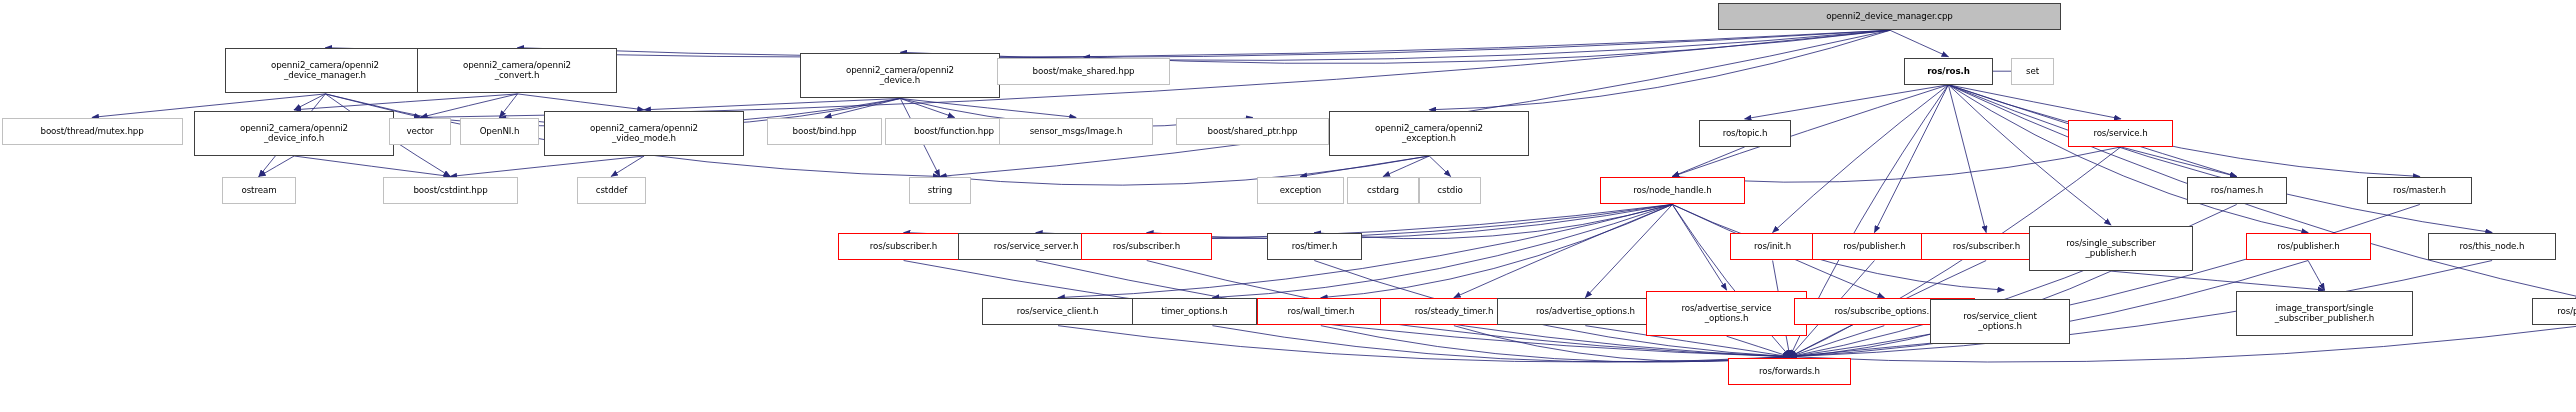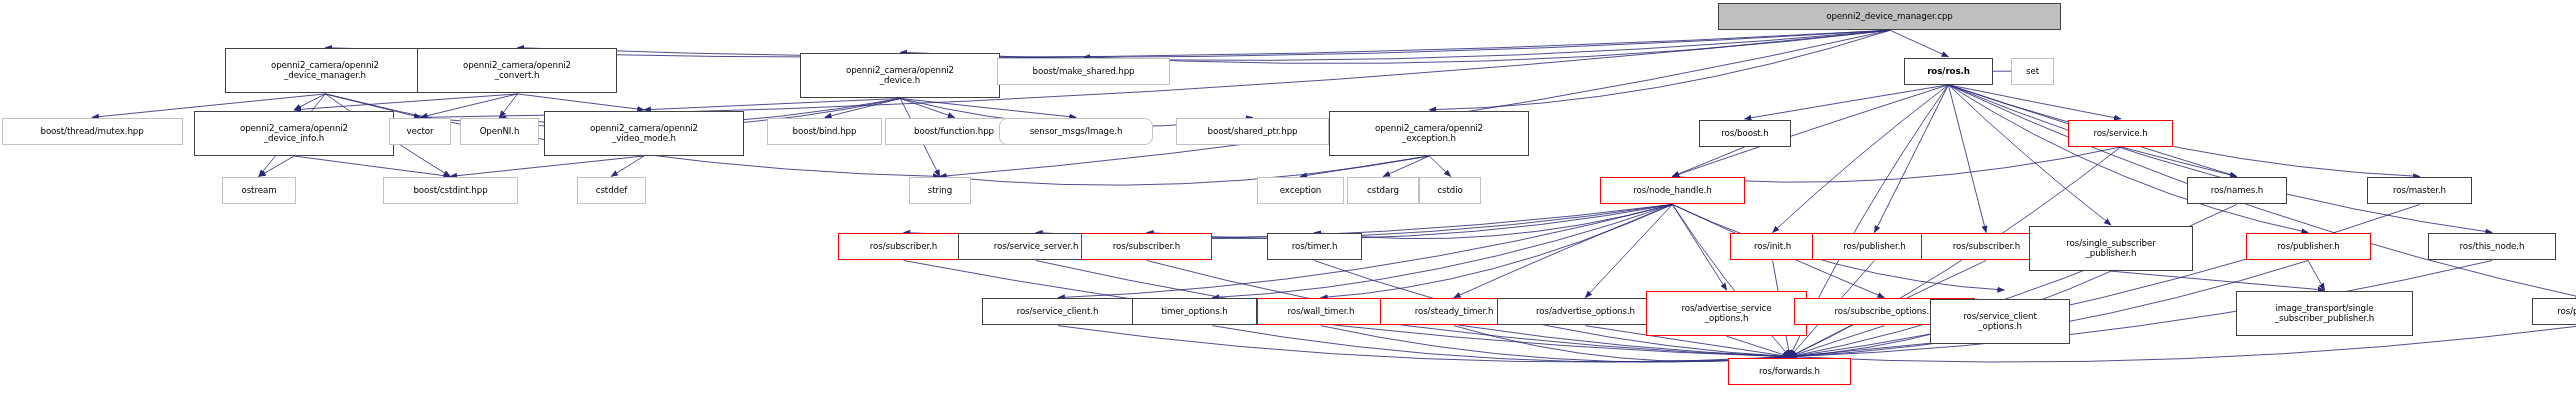--- a/index.html
+++ b/index.html
@@ -166,25 +166,25 @@
       <div class="node weak" style="left: 2011px; top: 58px; width: 43px; height: 27px;">set</div>
       <div class="node weak" style="left: 1.6px; top: 118px; width: 181px; height: 27px;">boost/thread/mutex.hpp</div>
       <div class="node strong" style="left: 194px; top: 111px; width: 200px; height: 45px;">openni2_camera/openni2
 _device_info.h</div>
       <div class="node weak" style="left: 389px; top: 118px; width: 62px; height: 27px;">vector</div>
       <div class="node weak" style="left: 460px; top: 118px; width: 79px; height: 27px;">OpenNI.h</div>
       <div class="node strong" style="left: 544px; top: 111px; width: 200px; height: 45px;">openni2_camera/openni2
 _video_mode.h</div>
       <div class="node weak" style="left: 767px; top: 118px; width: 115px; height: 27px;">boost/bind.hpp</div>
       <div class="node weak" style="left: 885px; top: 118px; width: 138px; height: 27px;">boost/function.hpp</div>
-      <div class="node weak" style="left: 999px; top: 118px; width: 154px; height: 27px; border-radius: 8px;">sensor_msgs/Image.h</div>
+      <div class="node weak" style="left: 999px; top: 118px; width: 154px; height: 27px;">sensor_msgs/Image.h</div>
       <div class="node weak" style="left: 1176px; top: 118px; width: 153px; height: 27px;">boost/shared_ptr.hpp</div>
       <div class="node strong" style="left: 1329px; top: 111px; width: 200px; height: 45px;">openni2_camera/openni2
 _exception.h</div>
-      <div class="node strong" style="left: 1699px; top: 120px; width: 92px; height: 27px;">ros/boost.h</div>
+      <div class="node strong" style="left: 1699px; top: 120px; width: 92px; height: 27px;">ros/topic.h</div>
       <div class="node red" style="left: 2068px; top: 120px; width: 105px; height: 27px;">ros/service.h</div>
       <div class="node strong" style="left: 2187px; top: 177px; width: 100px; height: 27px;">ros/names.h</div>
       <div class="node strong" style="left: 2367px; top: 177px; width: 105px; height: 27px;">ros/master.h</div>
       <div class="node red" style="left: 1600px; top: 177px; width: 145px; height: 27px;">ros/node_handle.h</div>
       <div class="node weak" style="left: 1257px; top: 177px; width: 87px; height: 27px;">exception</div>
       <div class="node weak" style="left: 1347px; top: 177px; width: 72px; height: 27px;">cstdarg</div>
       <div class="node weak" style="left: 1419px; top: 177px; width: 62px; height: 27px;">cstdio</div>
       <div class="node weak" style="left: 222px; top: 177px; width: 74px; height: 27px;">ostream</div>
       <div class="node weak" style="left: 383px; top: 177px; width: 135px; height: 27px; text-align: center;">boost/cstdint.hpp</div>
       <div class="node weak" style="left: 577px; top: 177px; width: 69px; height: 27px;">cstddef</div>

